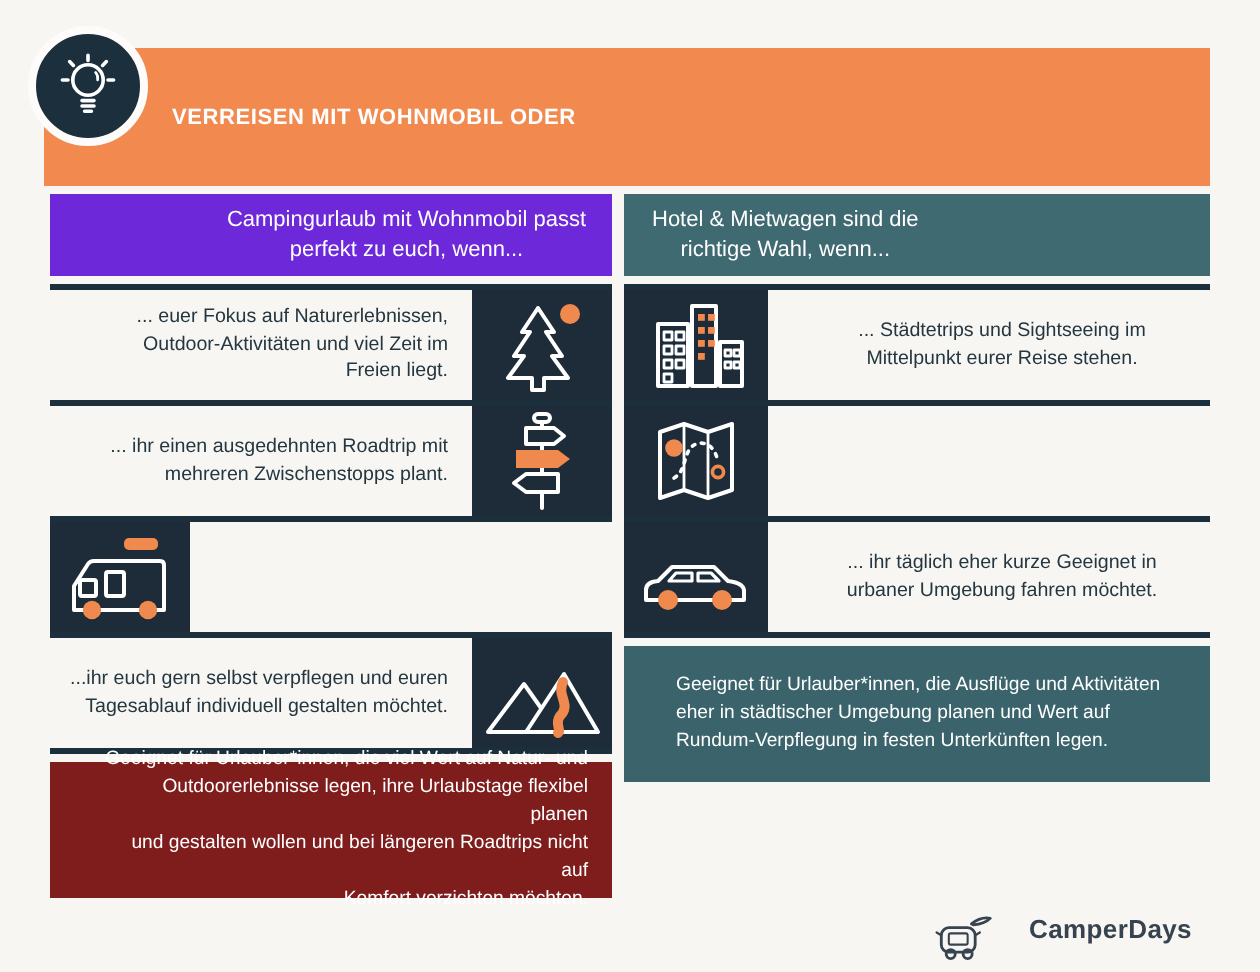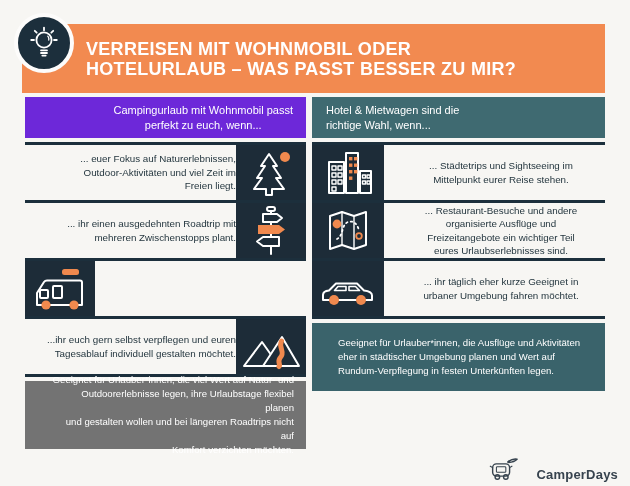--- a/index.html
+++ b/index.html
@@ -15,91 +15,90 @@
     margin:0 auto;
   }
   
   .orange-header{
     position:absolute;left:22px;top:24px;width:583px;height:69px;
     background:#f28a50;
     display:flex;align-items:center;
     padding-left:64px;box-sizing:border-box;
   }
   .title{
-    color:#ffffff;font-weight:800;font-size:18px;line-height:20px;
+    color:#ffffff;font-weight:800;font-size:11px;line-height:20px;
     letter-spacing:.3px;
   }
   .badge{
     position:absolute;left:14px;top:13px;width:52px;height:52px;
     background:#1c2f3c;border:4px solid #fdfcfb;border-radius:50%;
     display:flex;align-items:center;justify-content:center;
     z-index:2;
   }
   
   .col{position:absolute;top:97px;}
   .col-left{left:25px;width:281px;}
   .col-right{left:312px;width:293px;}
   .col-header{
     height:41px;display:flex;align-items:center;
     color:#ffffff;font-size:11px;line-height:14.5px;
-    white-space:pre-line;box-sizing:border-box;
+    white-space:pre-line;box-sizing:border-box;text-align:center;
   }
   .col-left .col-header{
     background:#6d28d9;justify-content:flex-end;text-align:center;padding-right:13px;
   }
   .col-right .col-header{
     background:#3f6a71;padding-left:14px;
   }
   .rows{margin-top:4px;border-bottom:3px solid #1c2f3c;}
   .row{
     display:flex;height:55px;border-top:3px solid #1c2f3c;
   }
   .row-text{
     flex:1;display:flex;flex-direction:column;justify-content:center;
     font-size:9.8px;line-height:13.4px;color:#24363f;
     white-space:pre-line;box-sizing:border-box;
   }
-  .col-left .row-text{text-align:right;padding-right:0;padding-left:2px;}
+  .col-left .row-text{text-align:right;padding-right:12px;padding-left:2px;}
   .col-right .row-text{text-align:center;padding-left:15px;padding-right:2px;}
   .tile{
     background:#1d2c38;display:flex;align-items:center;justify-content:center;
     flex:0 0 auto;height:55px;
   }
   .col-left .tile{width:70px;}
   .col-right .tile{width:72px;}
   
   .footer{
     margin-top:4px;height:68px;display:flex;align-items:center;
     color:#ffffff;font-size:9.6px;line-height:14px;white-space:pre-line;
     box-sizing:border-box;
   }
   .col-left .footer{
-    background:#737373;justify-content:flex-end;text-align:right;
+    background:#7f1d1d;justify-content:flex-end;text-align:right;
     padding-right:12px;padding-left:25px;
   }
   .col-right .footer{
     background:#3a636b;padding-left:26px;padding-right:8px;
   }
   
   .logo{
-    position:absolute;right:12px;top:457px;
-    display:flex;align-items:flex-end;gap:18px;color:#37434e;
+    position:absolute;right:34px;top:457px;
+    display:flex;align-items:flex-start;gap:18px;color:#37434e;
   }
   .logo-text{font-size:13px;font-weight:700;letter-spacing:.2px;}
   svg{display:block;}
 </style>
 </head>
 <body>
 
 <div class="page">
 
   <div class="orange-header">
     <div class="title">
       <div>VERREISEN MIT WOHNMOBIL ODER</div>
-      <div>HOTELURLAUB – WAS PASST BESSER ZU MIR?</div>
     </div>
   </div>
 
   <div class="badge">
     <span>
       <svg width="38" height="38" viewBox="0 0 38 38" fill="none" stroke="#ffffff" stroke-width="1.8" stroke-linecap="round">
         <circle cx="19" cy="16" r="7.6"></circle>
         <path d="M22.8 12.2 A4.6 4.6 0 0 1 23.8 16" stroke-width="1.3"></path>
         <path d="M16 26.3 h6 M16 29 h6 M17.3 31.6 h3.4"></path>
         <path d="M19 3.6 V6.2 M9.8 6.8 L11.7 8.7 M28.2 6.8 L26.3 8.7 M6.2 16 H9 M29 16 H31.8"></path>
@@ -208,24 +207,20 @@
       <div class="row">
         <div class="tile">
           <svg width="72" height="55" viewBox="0 0 72 55" fill="none" stroke="#ffffff" stroke-width="2" stroke-linejoin="round" stroke-linecap="round">
             <path d="M18 13 L30 9 L42 13 L54 9 V42 L42 46 L30 42 L18 46 Z"></path>
             <path d="M30 9 V42 M42 13 V46" stroke-width="1.4"></path>
             <path d="M25 36 C32 32 29 22 36 19 C42 17 46 22 47 28" stroke-width="1.8" stroke-dasharray="1.5 3.2"></path>
             <circle cx="25" cy="21" r="4.4" fill="#f0894e" stroke="none"></circle>
             <circle cx="47" cy="33" r="2.8" stroke="#f0894e" stroke-width="1.8"></circle>
           </svg>
         </div>
-        <div class="row-text">... Restaurant-Besuche und andere
-organisierte Ausflüge und
-Freizeitangebote ein wichtiger Teil
-eures Urlaubserlebnisses sind.</div>
       </div>
       <div class="row">
         <div class="tile">
           <svg width="72" height="55" viewBox="0 0 72 55" fill="none" stroke="#ffffff" stroke-width="2" stroke-linejoin="round" stroke-linecap="round">
             <path d="M11 39 V34 Q11 30 17 29.5 L24 22.5 H45 L52 29.5 Q60 30.5 60 34.5 V39 Z"></path>
             <path d="M26 25.5 H34 V29.5 H22.5 Z" stroke-width="1.6"></path>
             <path d="M37 25.5 H43.5 L47.5 29.5 H37 Z" stroke-width="1.6"></path>
             <circle cx="22" cy="39" r="5" fill="#f0894e" stroke="none"></circle>
             <circle cx="49" cy="39" r="5" fill="#f0894e" stroke="none"></circle>
           </svg>

